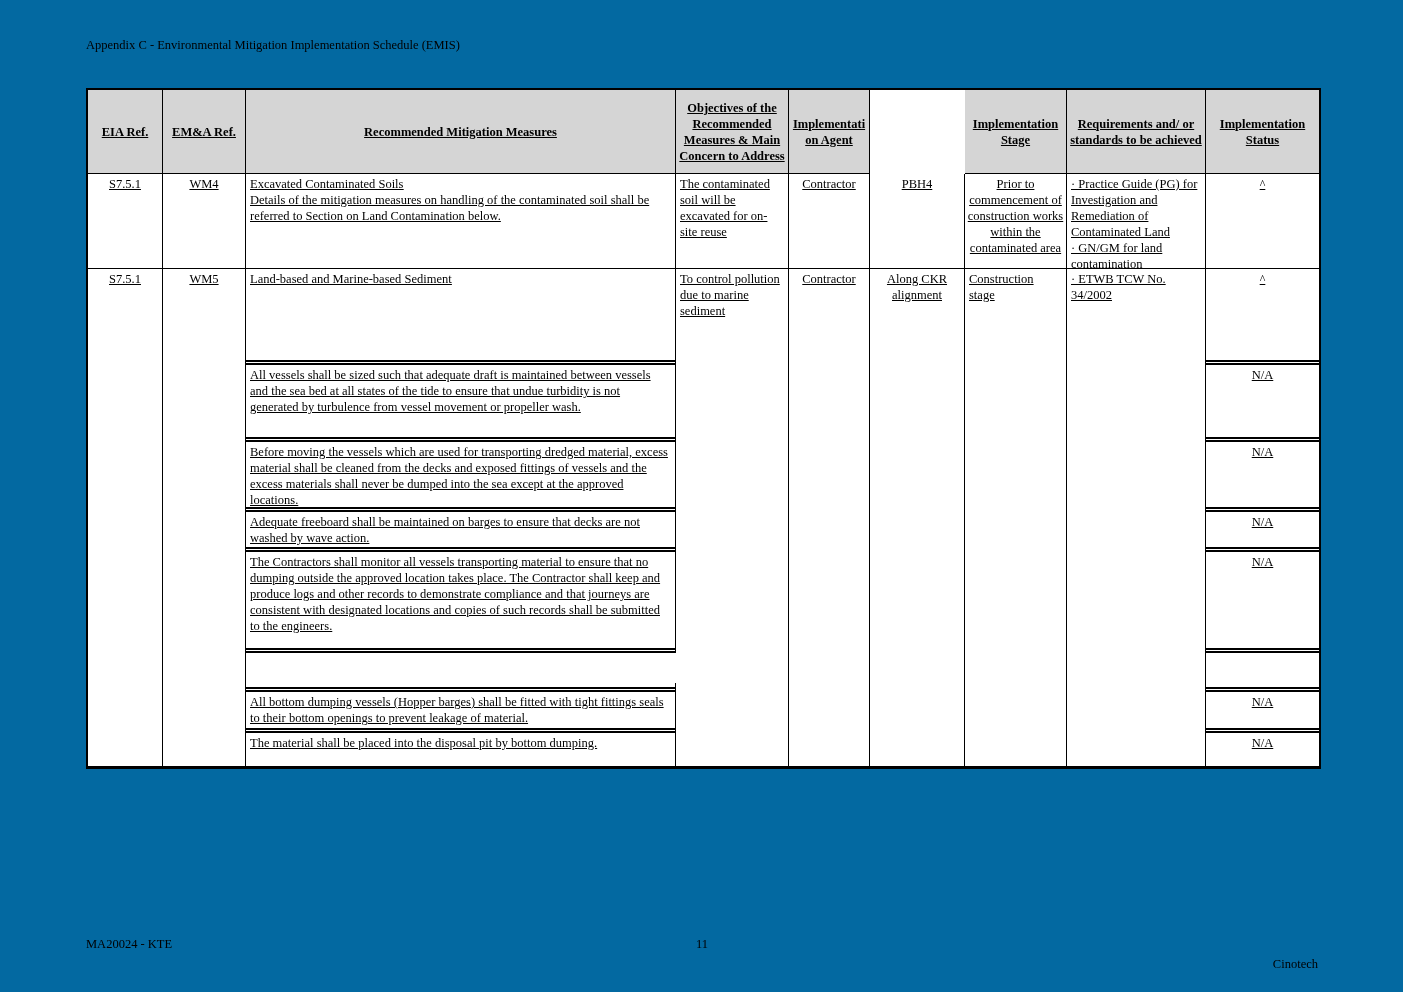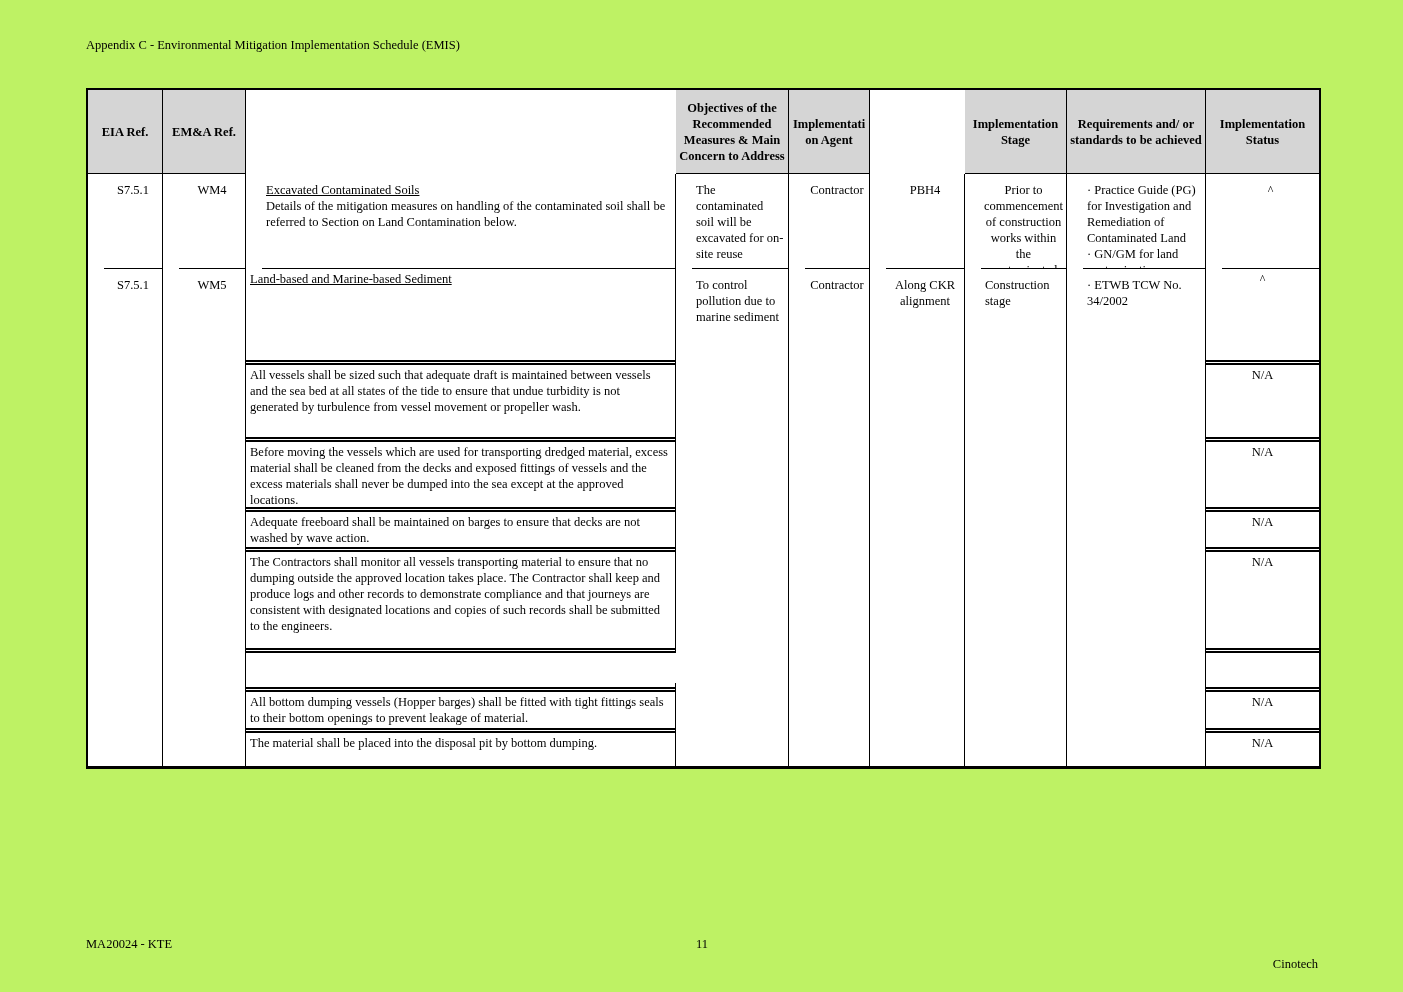--- a/index.html
+++ b/index.html
@@ -1,20 +1,20 @@
 <!DOCTYPE html>
 <html><head>
 <meta charset="utf-8">
 <style>
   html,body { margin:0; padding:0; background:#888; }
   .page {
     position: relative;
     width: 1403px;
     height: 992px;
-    background: #bef264;
+    background: #0369a1;
     font-family: "Liberation Serif", "DejaVu Serif", serif;
     color: #000;
     overflow: hidden;
   }
   .doc-title {
     position: absolute;
     left: 86px;
     top: 38px;
     font-size: 12.5px;
   }
@@ -24,39 +24,38 @@
     top: 88px;
     display: grid;
     grid-template-columns: 75px 83px 430px 113px 81px 95px 102px 139px 113px;
     grid-template-rows: 84px 95px 96px 77px 70px 40px 101px 39px 41px 33px;
     border: 2px solid #000;
     border-bottom-width: 3px;
     background: #fff;
     font-size: 12.5px;
     line-height: 16px;
   }
-  .emis-table > div { box-sizing: border-box; }
+  .emis-table > div { box-sizing: border-box; text-decoration: underline; }
   .th {
     background: #d5d5d5;
     border-right: 1px solid #000;
     border-bottom: 1px solid #000;
     font-weight: bold;
     display: flex;
     align-items: center;
     justify-content: center;
     text-align: center;
     white-space: pre-line;
     padding: 2px 2px;
     grid-row: 1;
   }
   .td {
     border-right: 1px solid #000;
-    padding: 8px 4px;
+    padding: 2px 4px;
     overflow: hidden;
-    margin-left: 16px;
   }
   .r2 { grid-row: 2; border-bottom: 1px solid #000; }
   .span-wm5 { grid-row: 3 / 11; }
   .last { border-right: none; }
   .center { text-align: center; }
   .u { text-decoration: underline; }
   .stage-wm4 { padding-left: 1px; padding-right: 1px; }
   .mbox {
     grid-column: 3;
     border-right: 1px solid #000;
@@ -92,20 +91,21 @@
 <body>
 
 <div class="page">
 
   <div class="doc-title">Appendix C - Environmental Mitigation Implementation Schedule (EMIS)</div>
 
   <div class="emis-table">
 
     <div class="th" style="grid-column:1">EIA Ref.</div>
     <div class="th" style="grid-column:2">EM&amp;A Ref.</div>
+    <div class="th" style="grid-column:3">Recommended Mitigation Measures</div>
     <div class="th" style="grid-column:4">Objectives of the Recommended Measures &amp; Main Concern to Address</div>
     <div class="th" style="grid-column:5">Implementati
 on Agent</div>
     <div class="th" style="grid-column:7">Implementation Stage</div>
     <div class="th" style="grid-column:8">Requirements and/ or standards to be achieved</div>
     <div class="th last" style="grid-column:9">Implementation Status</div>
 
     <div class="td r2 center" style="grid-column:1">S7.5.1</div>
     <div class="td r2 center" style="grid-column:2">WM4</div>
     <div class="td r2" style="grid-column:3">

